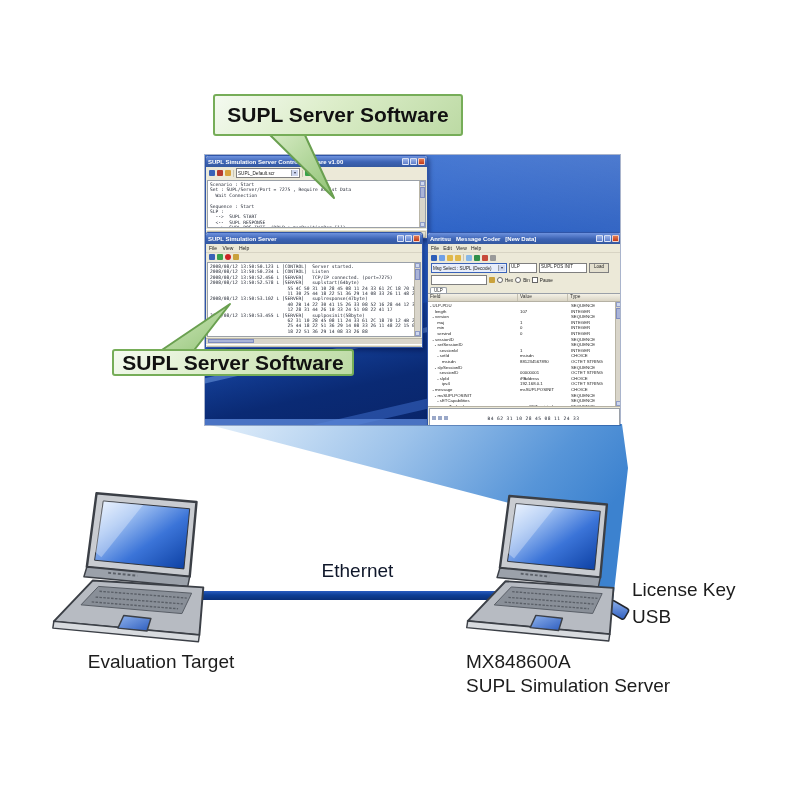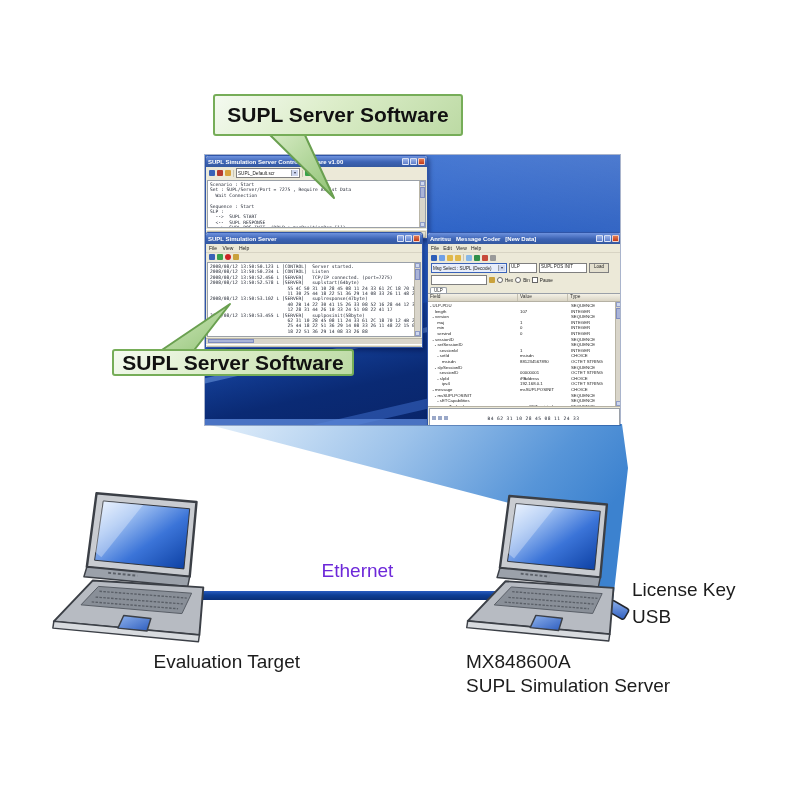--- a/index.html
+++ b/index.html
@@ -81,27 +81,27 @@
   .callout{position:absolute;z-index:6;border:2.5px solid #76ad58;border-radius:3px;
            background:linear-gradient(135deg,#f4faf0 0%,#dcedc9 45%,#bcdaa4 100%);
            display:flex;align-items:center;justify-content:center;
            font-weight:bold;font-size:21px;color:#111;box-sizing:border-box;}
   .tail-svg{position:absolute;z-index:5;overflow:visible;}
 
   
   .eth-line{position:absolute;left:190px;top:591px;width:312px;height:9px;z-index:3;
             background:linear-gradient(180deg,#2a5cc0 0%,#0e3f96 45%,#0a2f78 100%);}
   .eth-label{position:absolute;left:285px;top:560px;width:145px;text-align:center;z-index:4;
-             font-size:19px;color:#6d28d9;}
+             font-size:19px;color:#0f172a;}
   .laptop-svg{position:absolute;z-index:5;}
   #laptop-left{left:48px;top:489px;width:165px;height:156px;}
   #laptop-right{left:462px;top:492px;width:161px;height:152px;}
   #usb-key{left:598px;top:592px;width:44px;height:44px;z-index:4;}
   .dev-label{position:absolute;z-index:6;font-size:19px;line-height:24px;color:#1c1c1c;}
-  #label-left{left:22px;top:650px;width:278px;text-align:right;}
+  #label-left{left:22px;top:650px;width:278px;text-align:center;}
   #label-right{left:466px;top:650px;width:300px;text-align:left;}
   #label-usb{left:632px;top:576px;width:150px;text-align:left;line-height:27px;}
 </style>
 </head>
 <body>
 
 <div class="stage">
 
   <svg width="0" height="0">
     <defs>

